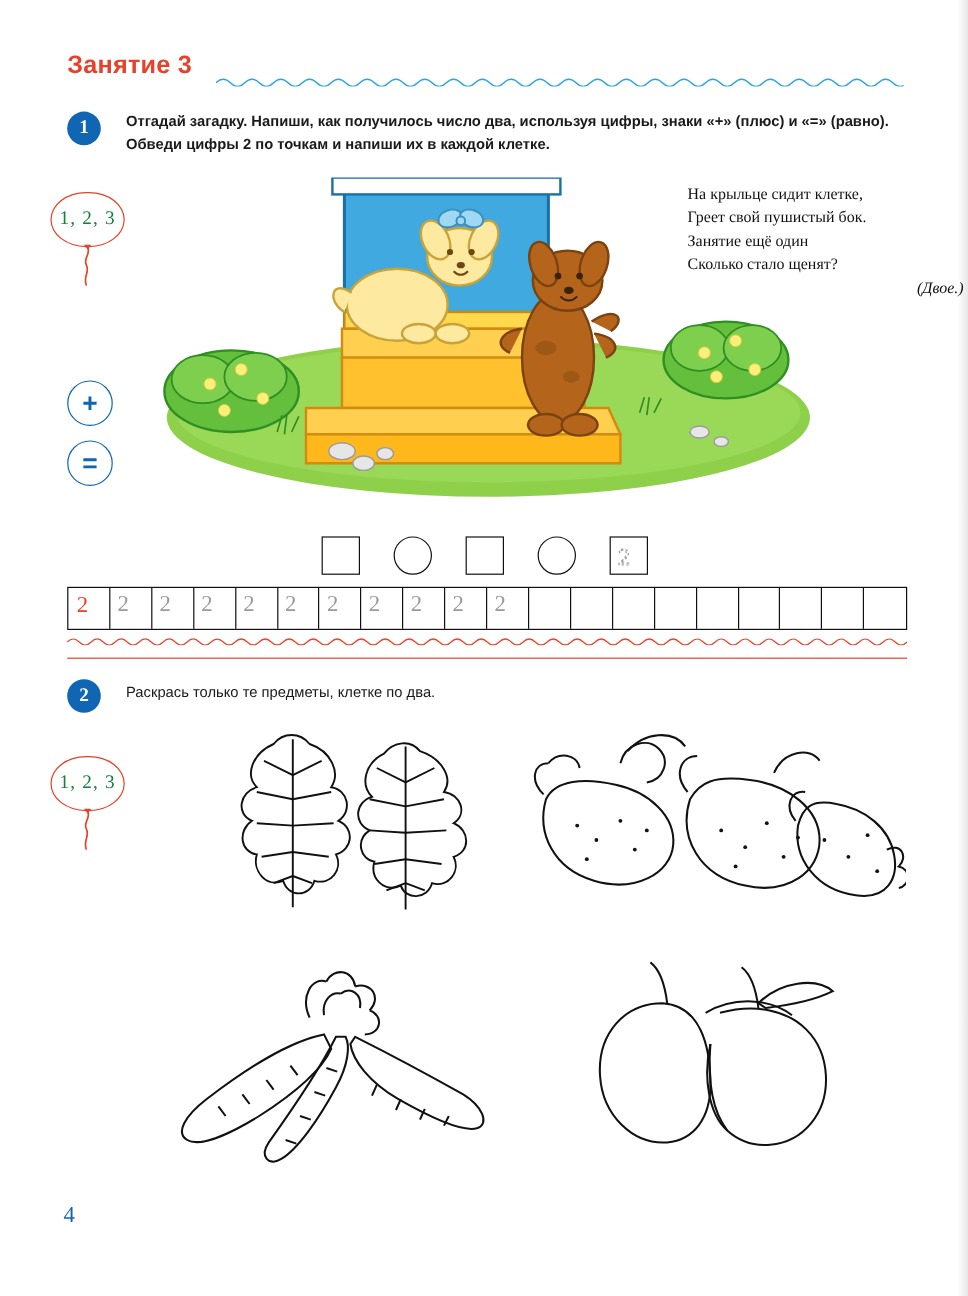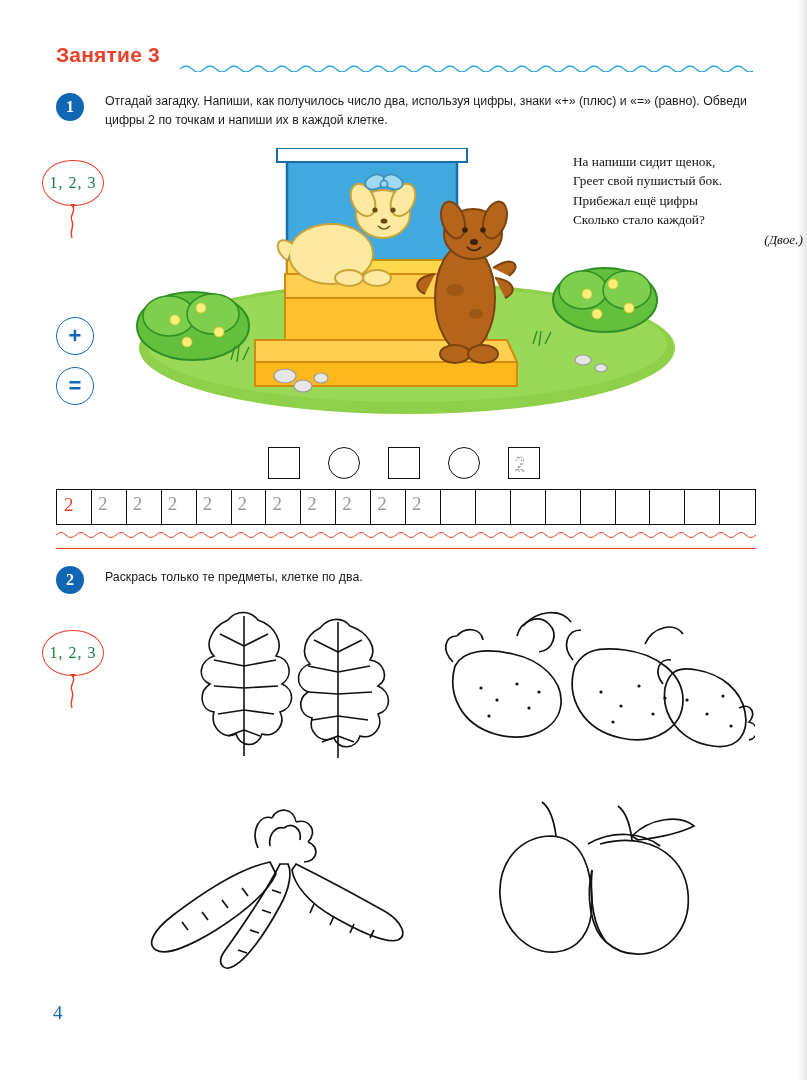--- a/index.html
+++ b/index.html
@@ -29,21 +29,21 @@
     background:#1166b4; color:#fff; font-size:16px; font-weight:bold;
     display:flex; align-items:center; justify-content:center;
     font-family:"Liberation Serif", serif;
   }
   .badge.b1 { left:56px; top:93px; }
   .badge.b2 { left:56px; top:566px; }
 
   .task-text {
     position:absolute; font-size:12.3px; color:#1a1a1a; line-height:1.55;
   }
-  .task1-text { left:105px; top:92px; width:675px; }
+  .task1-text { left:105px; top:92px; width:675px;font-weight:bold; }
   .task2-text { left:105px; top:568px; width:600px; }
 
   
   .balloon { position:absolute; width:66px; height:86px; }
   .balloon.b1 { left:42px; top:160px; }
   .balloon.b2 { left:42px; top:630px; }
   .balloon .oval {
     position:absolute; left:0; top:0; width:62px; height:46px;
     border:1.6px solid #e8412a; border-radius:50%/52%;
     display:flex; align-items:center; justify-content:center;
@@ -227,24 +227,24 @@
       <ellipse cx="466" cy="220" rx="6" ry="4"></ellipse>
     </g>
 
     <g stroke="#2f8f23" stroke-width="1.4" fill="none">
       <path d="M96,212 l4,-14 M102,214 l2,-16 M108,212 l6,-13"></path>
       <path d="M398,196 l4,-13 M404,198 l2,-15 M410,196 l6,-12"></path>
     </g>
   </svg>
 
   <div class="poem">
-    <div>На напиши сидит щенок,</div>
+    <div>На крыльце сидит клетке,</div>
     <div>Греет свой пушистый бок.</div>
-    <div>Прибежал ещё цифры</div>
-    <div>Сколько стало каждой?</div>
+    <div>Занятие ещё один</div>
+    <div>Сколько стало щенят?</div>
     <span class="ans">(Двое.)</span>
   </div>
 
   <div class="shapes-row">
     <div class="sq" style="left:0px;top:0px"></div>
     <div class="ci" style="left:60px;top:0px"></div>
     <div class="sq" style="left:120px;top:0px"></div>
     <div class="ci" style="left:180px;top:0px"></div>
     <div class="sq dotted" style="left:240px;top:0px">
       <svg width="30" height="30" viewBox="0 0 30 30">

